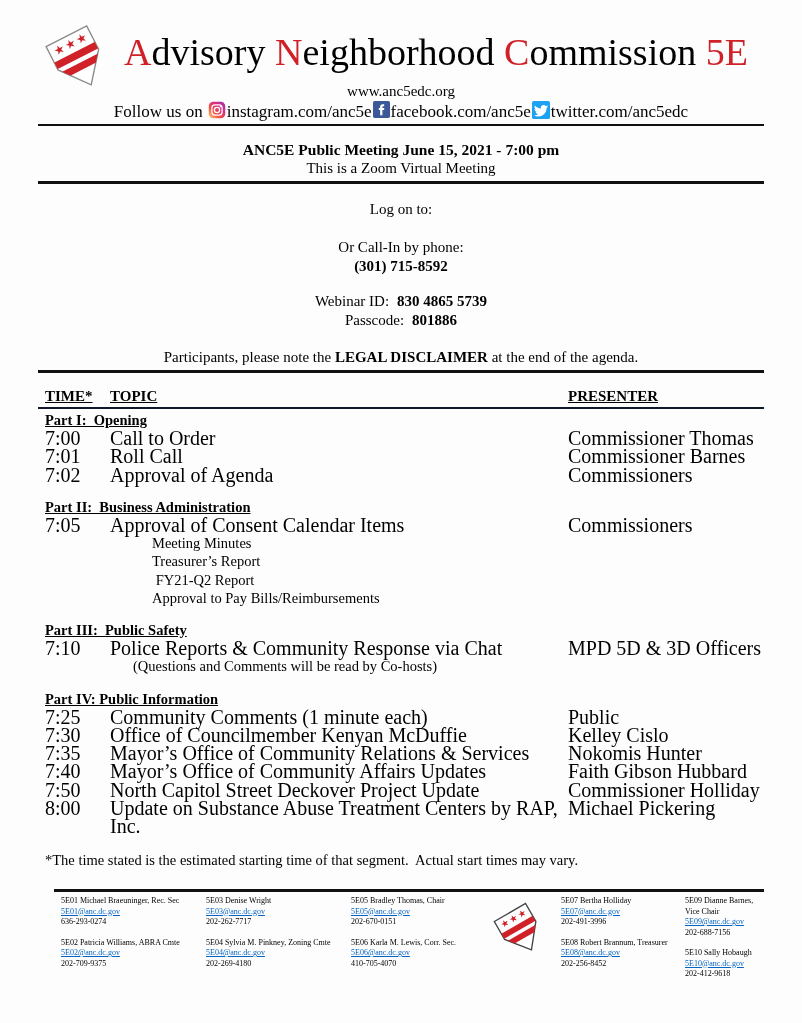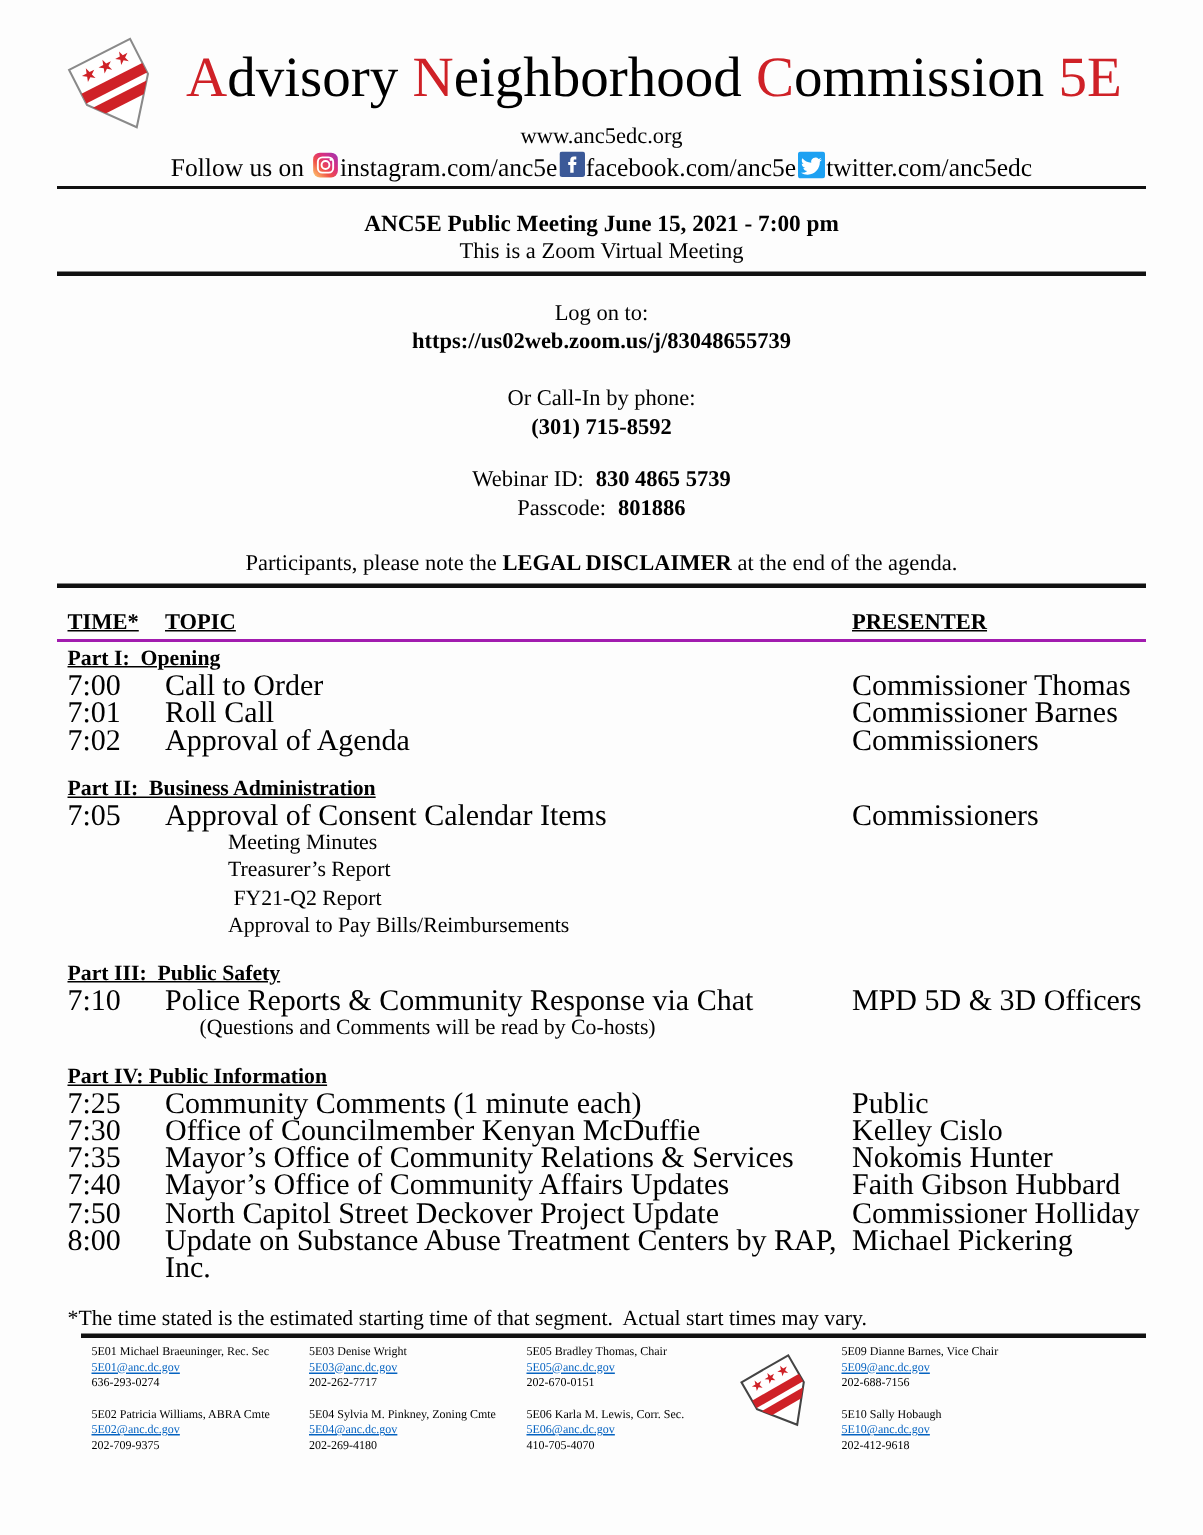--- a/index.html
+++ b/index.html
@@ -31,21 +31,21 @@
   .mt16 { margin-top: 16px; }
   .mt18 { margin-top: 18px; }
   .mt19 { margin-top: 19px; }
   .kv .v { margin-left: 8px; font-weight: bold; }
 
   
   .agenda-head {
     display: grid; grid-template-columns: 65px 458px 1fr;
     margin: 14px 38px 0; padding-left: 7px; padding-bottom: 1px;
     font-weight: bold; font-size: 15px; line-height: 19px;
-    border-bottom: 2px solid #a21caf;
+    border-bottom: 2px solid #0f172a;
   }
   .agenda-head span { text-decoration: underline; }
   .section { margin-top: 14px; }
   .section.first { margin-top: 2px; }
   .section-title {
     margin-left: 45px; font-weight: bold; font-size: 14.5px; line-height: 18.2px;
     text-decoration: underline; white-space: pre-wrap; display: inline-block;
   }
   .agenda-row {
     display: grid; grid-template-columns: 65px 458px 1fr;
@@ -124,21 +124,20 @@
       <span class="handle">twitter.com/anc5edc</span>
     </div>
     <div class="rule-thin"></div>
   </div>
 
   <div class="center-line mtg-heading">ANC5E Public Meeting June 15, 2021 - 7:00 pm</div>
   <div class="center-line">This is a Zoom Virtual Meeting</div>
   <div class="rule-thick"></div>
 
   <div class="center-line mt16">Log on to:</div>
-  <div class="center-line b">https://us02web.zoom.us/j/83048655739</div>
 
   <div class="center-line mt19">Or Call-In by phone:</div>
   <div class="center-line b">(301) 715-8592</div>
 
   <div class="center-line kv mt16">
     <span>Webinar ID:</span><span class="v">830 4865 5739</span>
   </div>
   <div class="center-line kv">
     <span>Passcode:</span><span class="v">801886</span>
   </div>
@@ -278,20 +277,32 @@
             <g clip-path="url(#dcclip)">
               <rect x="20" y="44" width="70" height="10.5" fill="#cf2127"></rect>
               <rect x="20" y="61" width="70" height="10.5" fill="#cf2127"></rect>
             </g>
             <use href="#star" x="37" y="31" fill="#cf2127"></use>
             <use href="#star" x="55" y="31" fill="#cf2127"></use>
             <use href="#star" x="73" y="31" fill="#cf2127"></use>
           </g>
         </svg>
       </div>
+      <div class="fcol-4">
+        <div class="fentry">
+          <div>5E07 Bertha Holliday</div>
+          <div class="femail"><a>5E07@anc.dc.gov</a></div>
+          <div>202-491-3996</div>
+        </div>
+        <div class="fentry">
+          <div>5E08 Robert Brannum, Treasurer</div>
+          <div class="femail"><a>5E08@anc.dc.gov</a></div>
+          <div>202-256-8452</div>
+        </div>
+      </div>
       <div class="fcol-5">
         <div class="fentry">
           <div>5E09 Dianne Barnes, Vice Chair</div>
           <div class="femail"><a>5E09@anc.dc.gov</a></div>
           <div>202-688-7156</div>
         </div>
         <div class="fentry">
           <div>5E10 Sally Hobaugh</div>
           <div class="femail"><a>5E10@anc.dc.gov</a></div>
           <div>202-412-9618</div>

